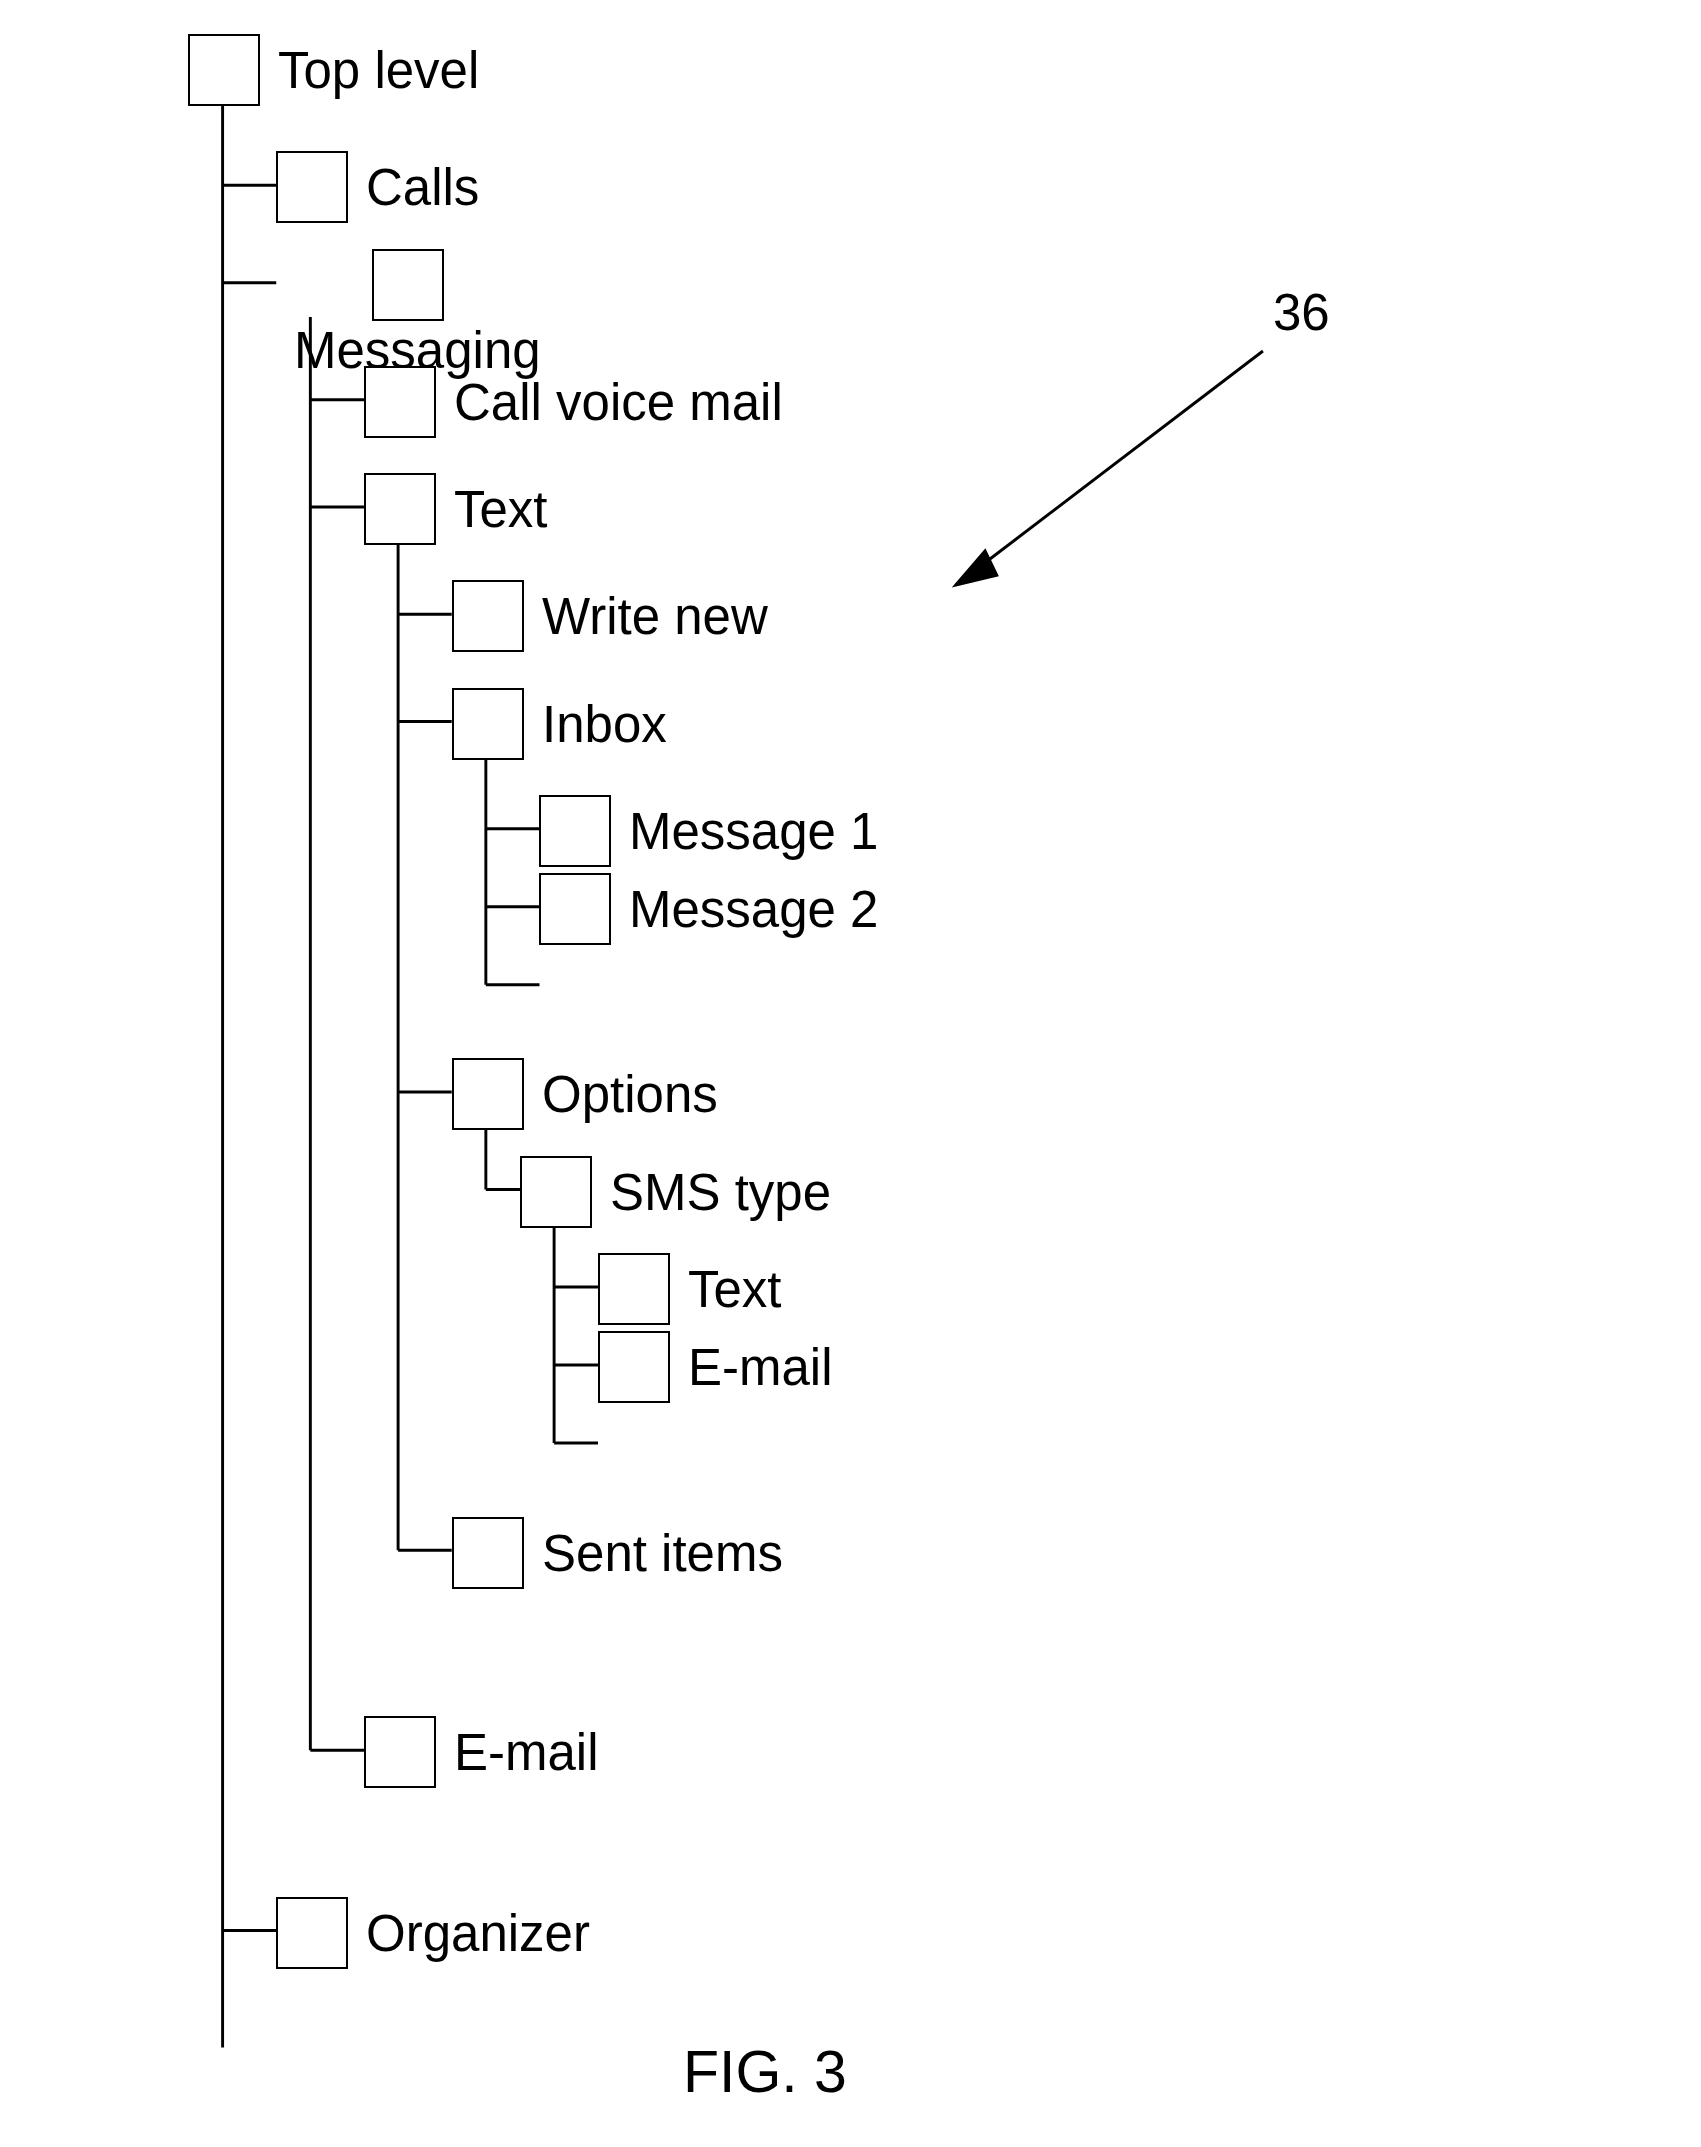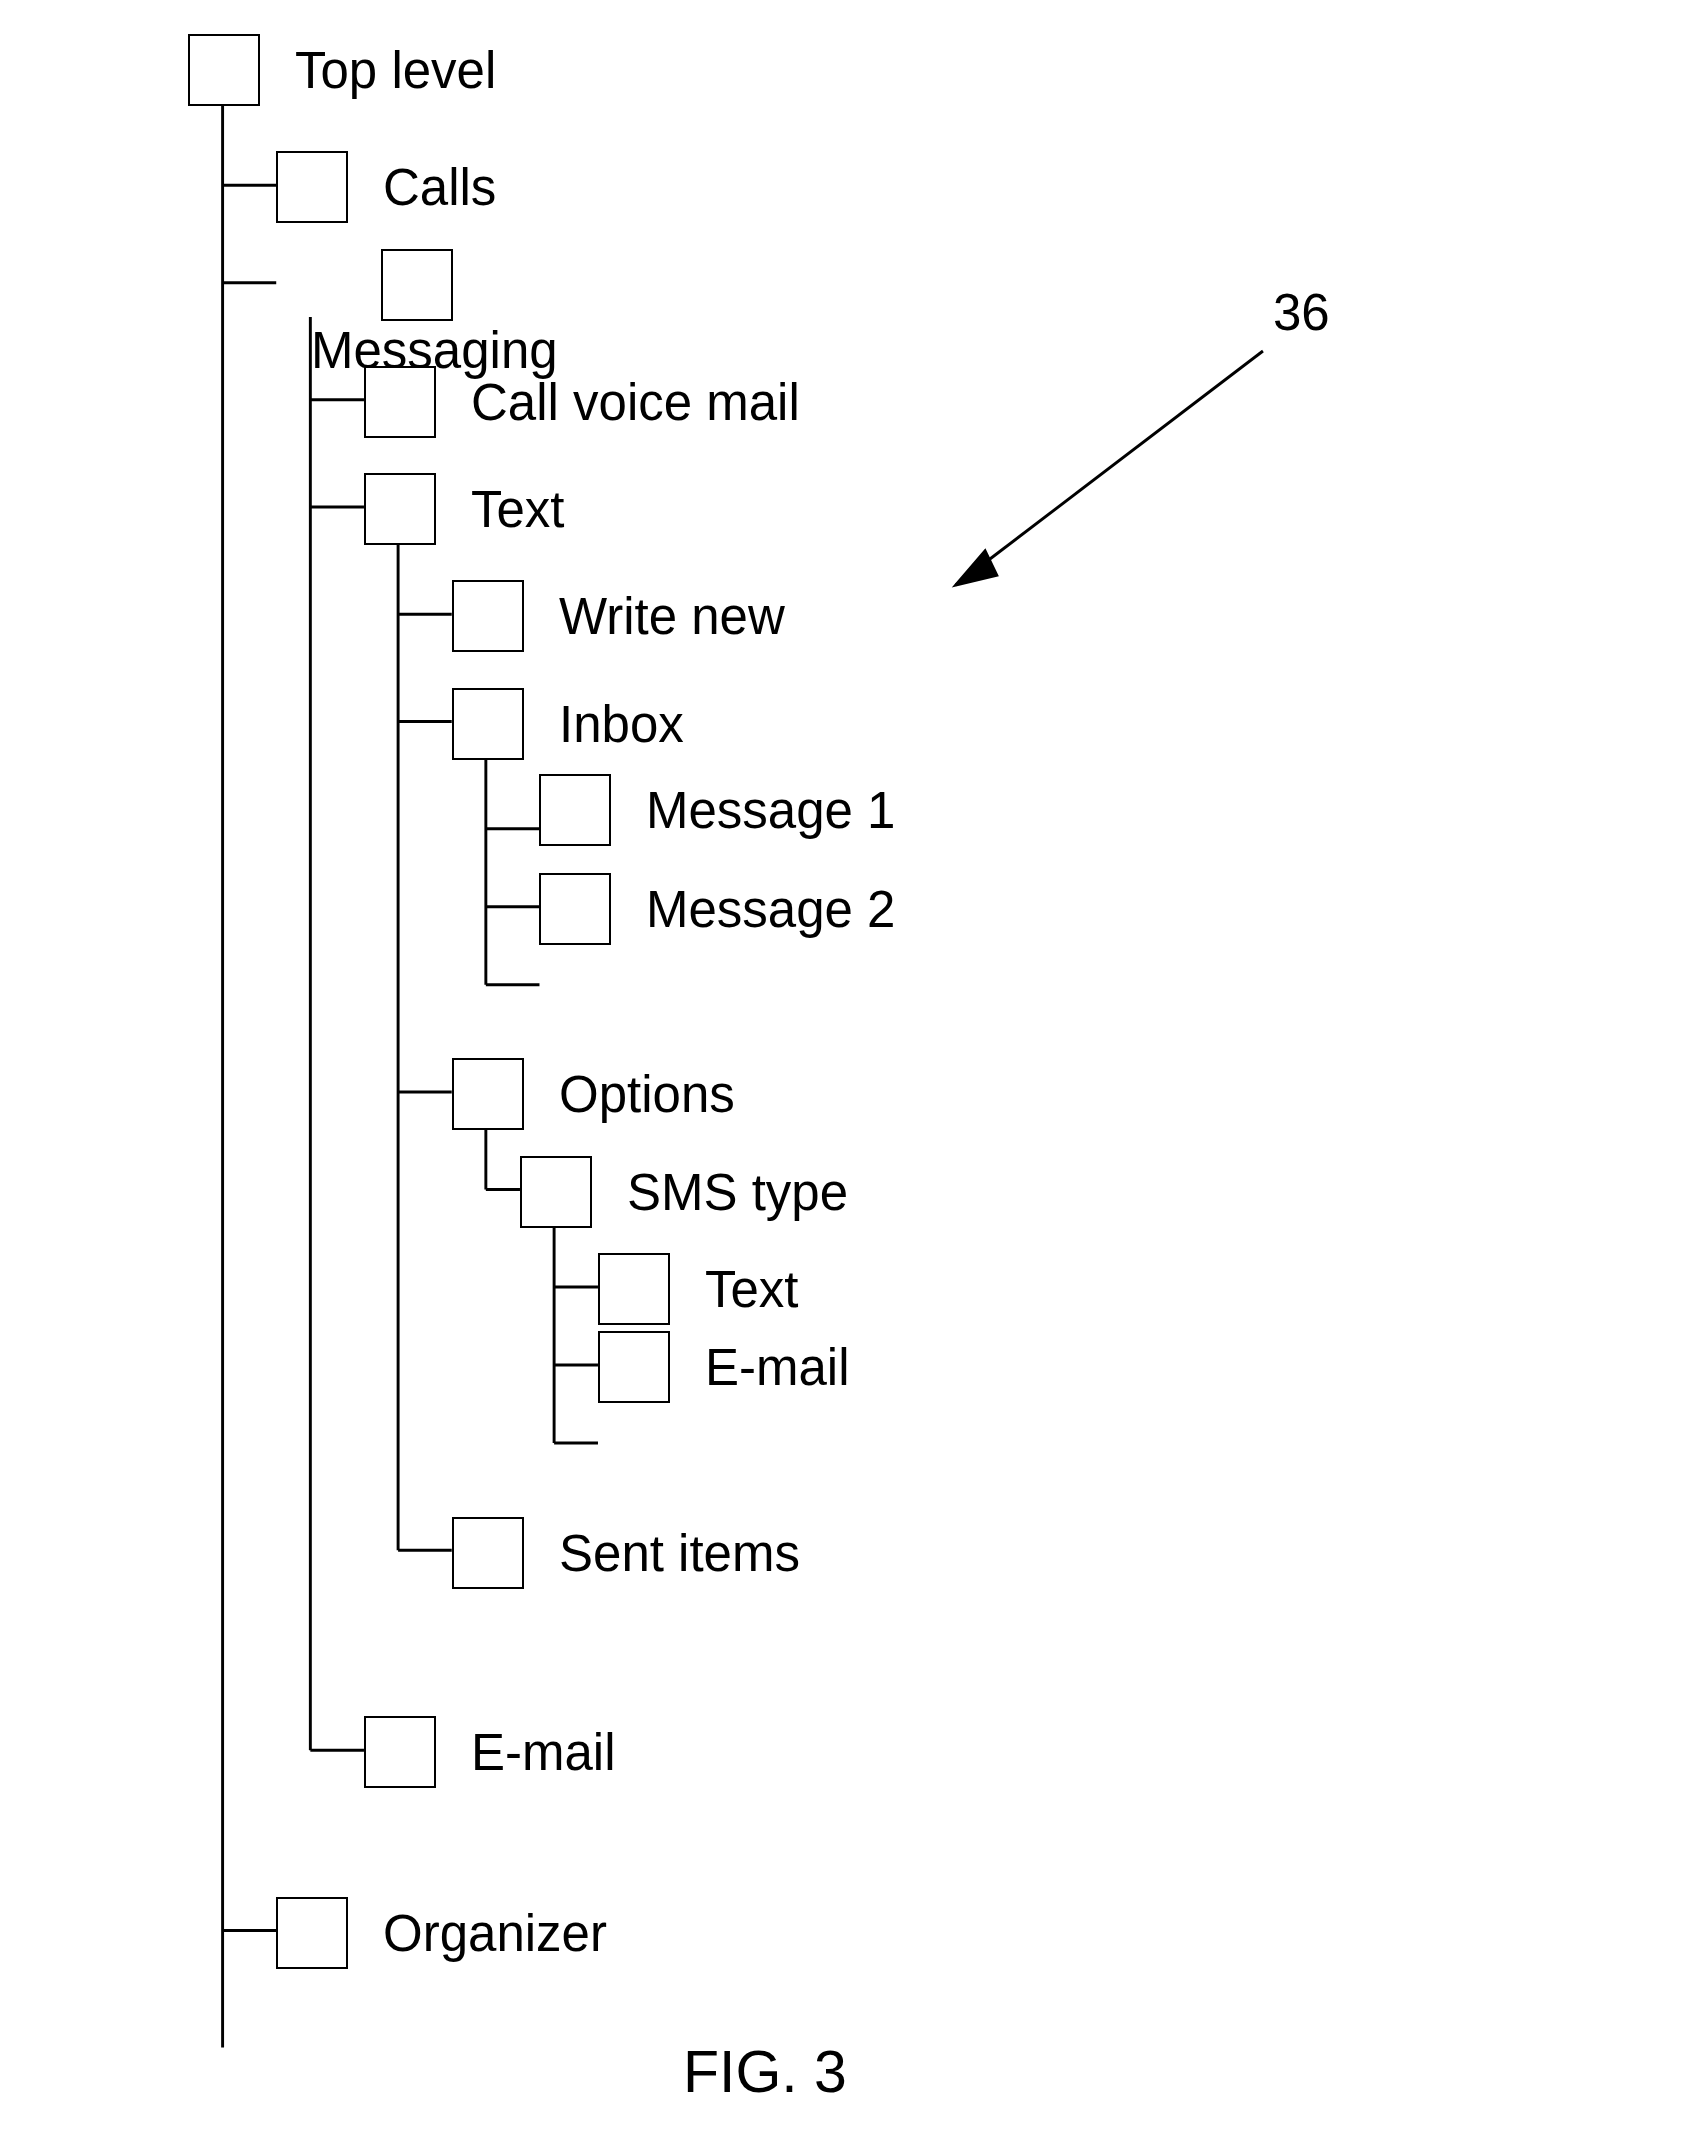--- a/index.html
+++ b/index.html
@@ -26,21 +26,21 @@
     align-items: center;
   }
   .node .box {
     width: 68px;
     height: 68px;
     border: 2.9px solid #000;
     background: #fff;
     flex: 0 0 auto;
   }
   .node .lbl {
-    margin-left: 35px;
+    margin-left: 18px;
     font-size: 51px;
     color: #000;
     white-space: nowrap;
   }
   .ref-label {
     position: absolute;
     font-size: 51px;
     color: #000;
   }
   .fig-caption {
@@ -121,21 +121,21 @@
   <div class="node" style="left:452px; top:580px;">
     <span class="box"></span>
     <span class="lbl">Write new</span>
   </div>
 
   <div class="node" style="left:452px; top:688px;">
     <span class="box"></span>
     <span class="lbl">Inbox</span>
   </div>
 
-  <div class="node" style="left:539px; top:774px;">
+  <div class="node" style="left:539px; top:795px;">
     <span class="box"></span>
     <span class="lbl">Message 1</span>
   </div>
 
   <div class="node" style="left:539px; top:873px;">
     <span class="box"></span>
     <span class="lbl">Message 2</span>
   </div>
 
 

